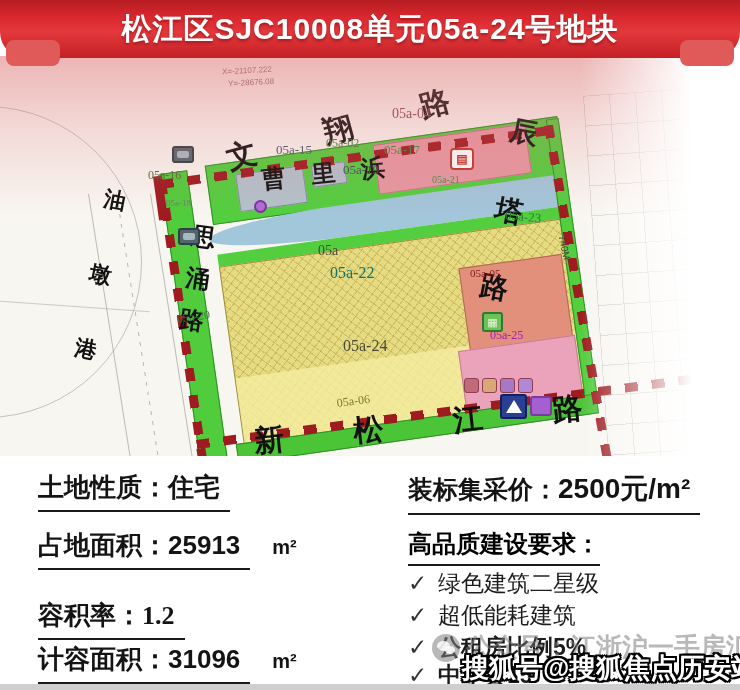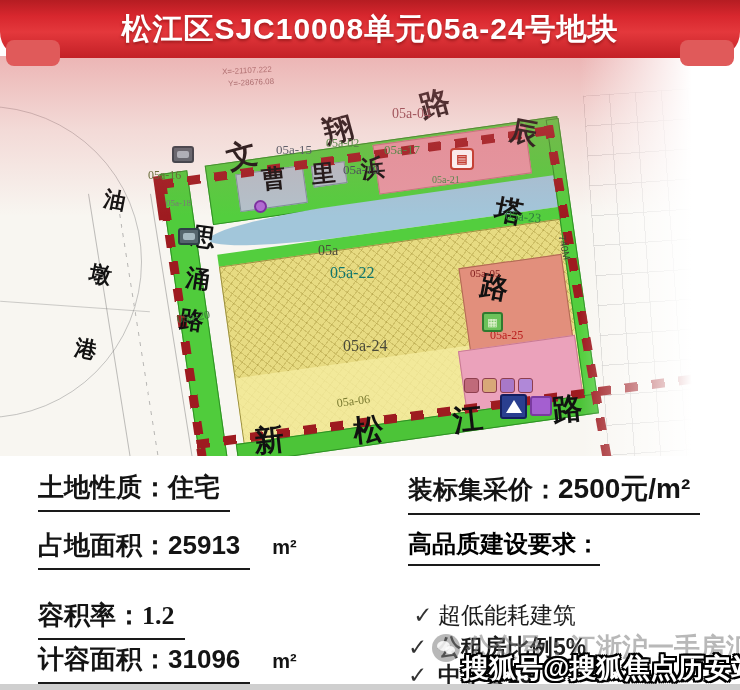--- a/index.html
+++ b/index.html
@@ -162,21 +162,21 @@
   <div class="plabel" style="left:148px;top:112px;font-size:12px;color:#5a6a30;">05a-16</div>
   <div class="plabel" style="left:166px;top:142px;font-size:9px;color:#777;">05a-18</div>
   <div class="plabel" style="left:343px;top:106px;font-size:13px;color:#3c4c56;">05a-19</div>
   <div class="plabel" style="left:432px;top:118px;font-size:10px;color:#4a8a4a;">05a-21</div>
   <div class="plabel" style="left:506px;top:151px;font-size:13px;color:#2f7a3f;transform:rotate(6deg);">05a-23</div>
   <div class="plabel" style="left:176px;top:256px;font-size:12px;color:#3f7a3f;transform:rotate(-8deg);">05a-20</div>
   <div class="plabel" style="left:318px;top:187px;font-size:14px;color:#4a4a3a;">05a</div>
   <div class="plabel" style="left:330px;top:208px;font-size:16px;color:#0f766e;">05a-22</div>
   <div class="plabel" style="left:343px;top:281px;font-size:16px;color:#4a4a3a;">05a-24</div>
   <div class="plabel" style="left:470px;top:211px;font-size:11px;color:#7f1d1d;font-weight:400;">05a-05</div>
-  <div class="plabel" style="left:490px;top:272px;font-size:12px;color:#b91c1c;">05a-25</div>
+  <div class="plabel" style="left:490px;top:272px;font-size:12px;color:#a21caf;">05a-25</div>
   <div class="plabel" style="left:336px;top:340px;font-size:12px;color:#7a7a30;transform:rotate(-7deg);">05a-06</div>
 
   <div id="icon-book" class="mapicon">▤</div>
   <div id="icon-pcircle" class="mapicon"></div>
   <div class="mapicon monitor" style="left:172px;top:90px;">
       <div class="scr"></div>
     </div>
   <div class="mapicon monitor" style="left:178px;top:172px;">
       <div class="scr"></div>
     </div>
@@ -213,21 +213,24 @@
     <span class="ul"><span>容积率：</span><span>1.2</span></span>
   </div>
   <div class="inforow" style="left:38px;top:186px;">
     <span class="ul"><span>计容面积：</span><span>31096</span></span><span class="unit">m²</span>
   </div>
 
   <div class="inforow" style="left:408px;top:14px;font-size:25px;">
     <span class="ul"><span>装标集采价：</span><span style="font-size:28px;">2500元/m²</span></span>
   </div>
   <div id="req-title">高品质建设要求：</div>
-  <div class="req" style="top:144px;text-align:center;">
+  <div class="req" style="top:112px;">
+    <span class="chk">✓</span><span>绿色建筑二星级</span>
+  </div>
+  <div class="req" style="top:144px;">
     <span class="chk">✓</span><span>超低能耗建筑</span>
   </div>
   <div class="req b" style="top:176px;">
     <span class="chk">✓</span><span>公租房比例5%</span>
   </div>
   <div class="req b" style="top:204px;">
     <span class="chk">✓</span><span>中小套15</span>
   </div>
 </div>
 

